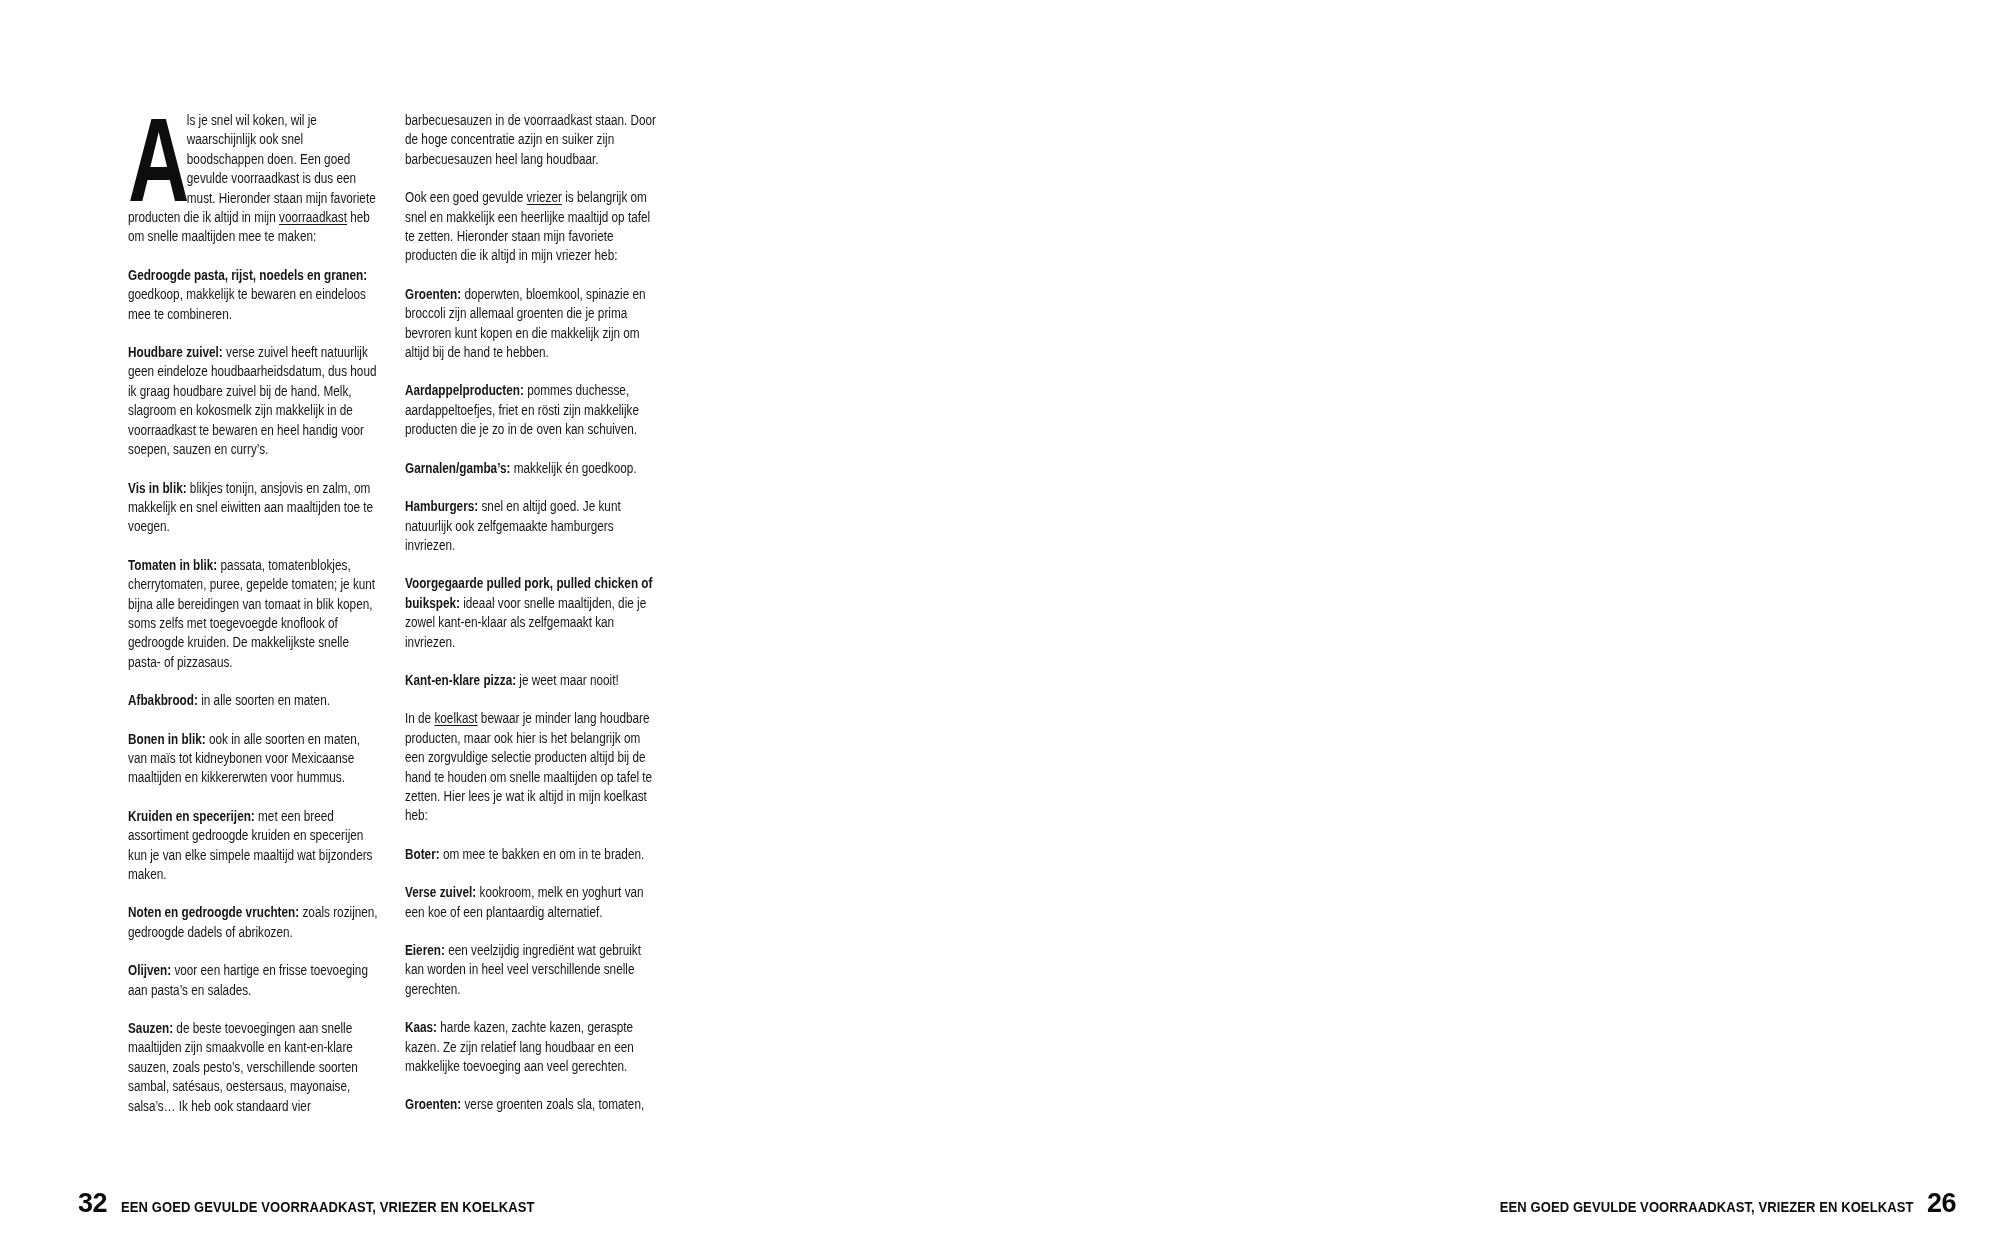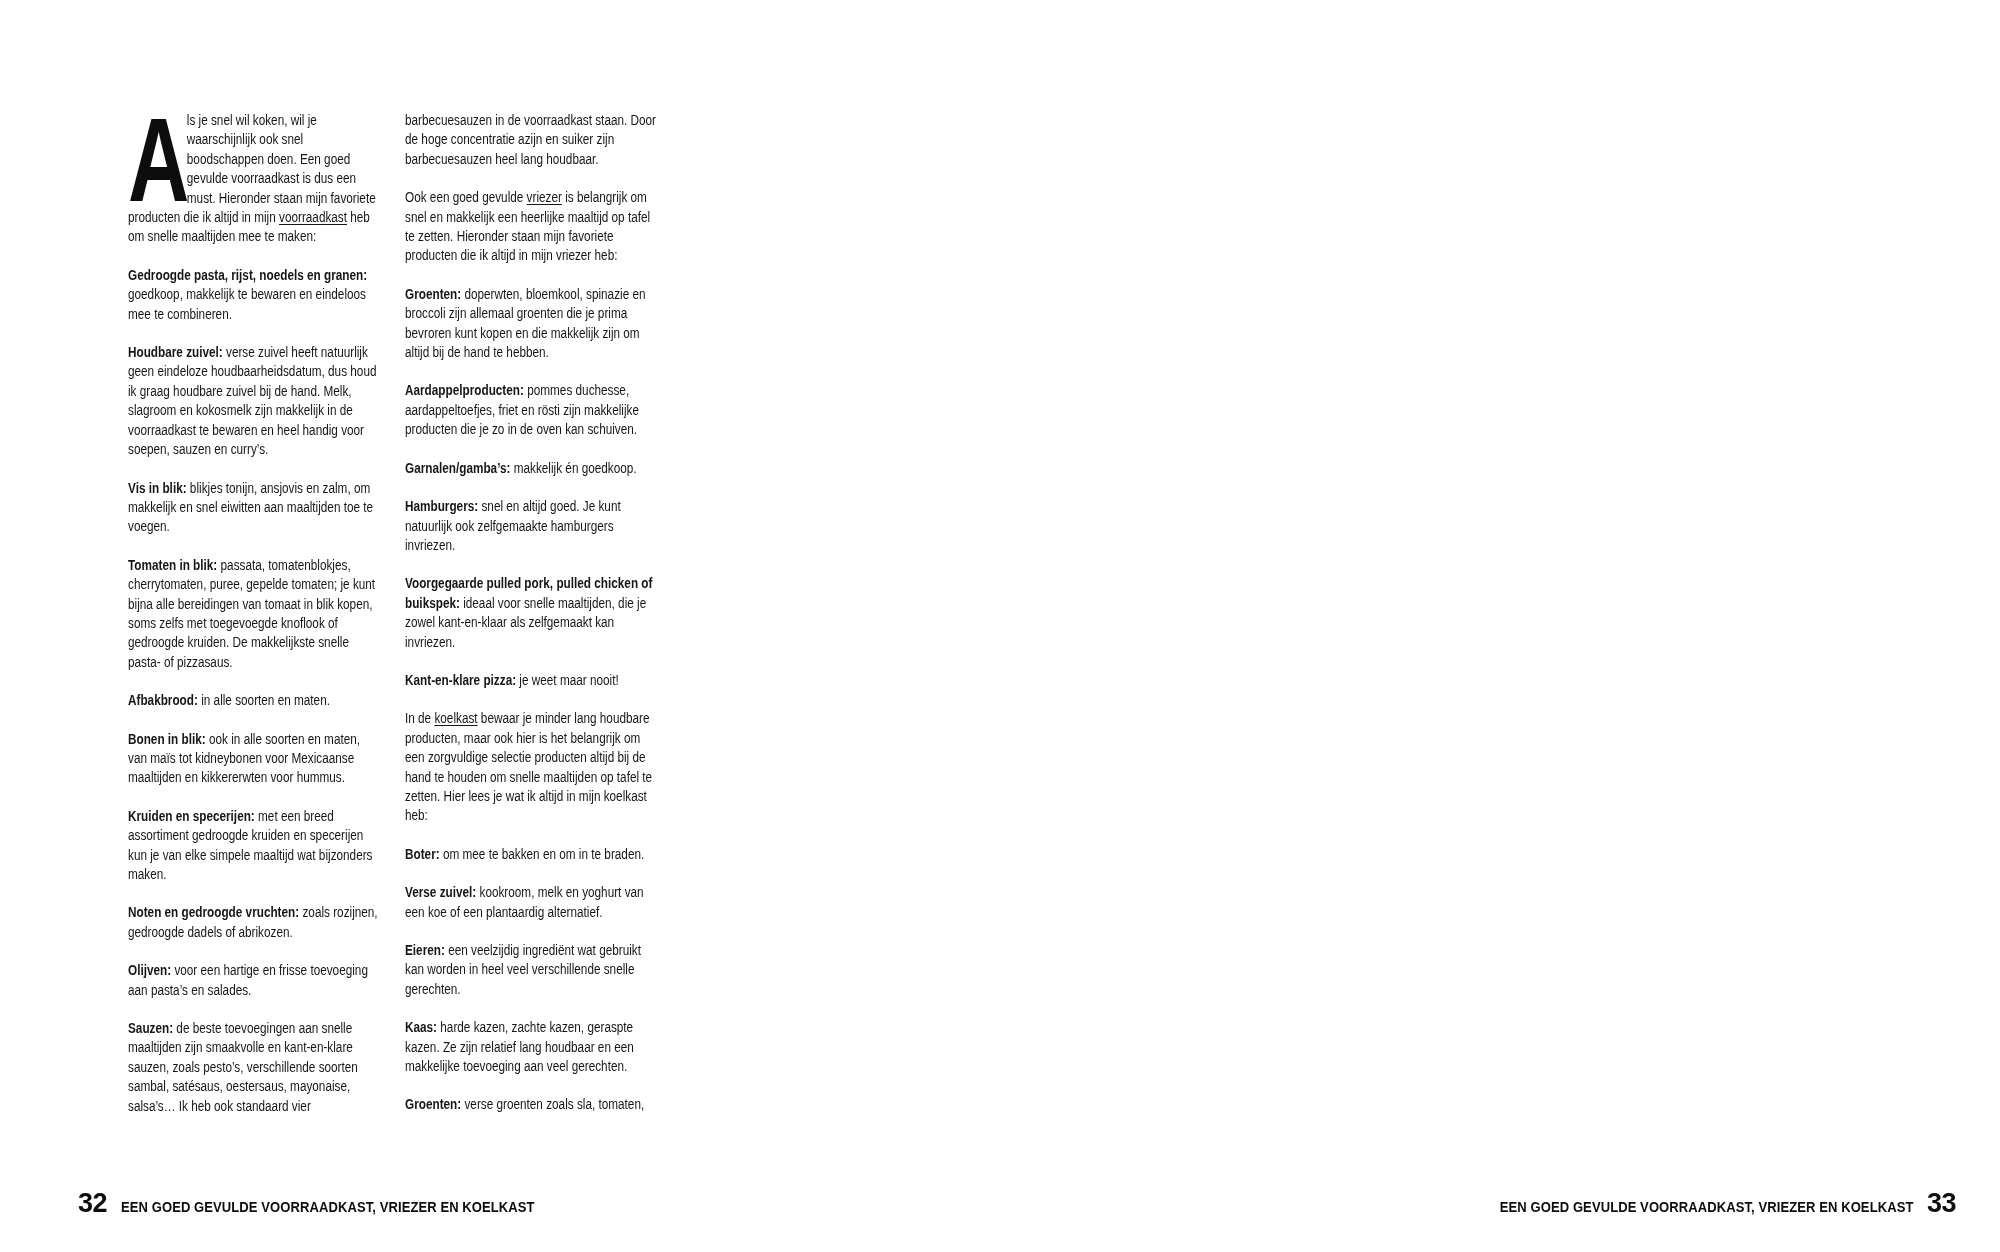--- a/index.html
+++ b/index.html
@@ -85,15 +85,15 @@
   <div class="footer" id="footer-left">
     <span class="pagenum">32</span>
     <span class="footer-title">EEN GOED GEVULDE VOORRAADKAST, VRIEZER EN KOELKAST</span>
   </div>
 </div>
 
 <div class="page" id="page-right">
 
   <div class="footer" id="footer-right">
     <span class="footer-title">EEN GOED GEVULDE VOORRAADKAST, VRIEZER EN KOELKAST</span>
-    <span class="pagenum">33</span>
+    <span class="pagenum">26</span>
   </div>
 </div>
 
 </body></html>

